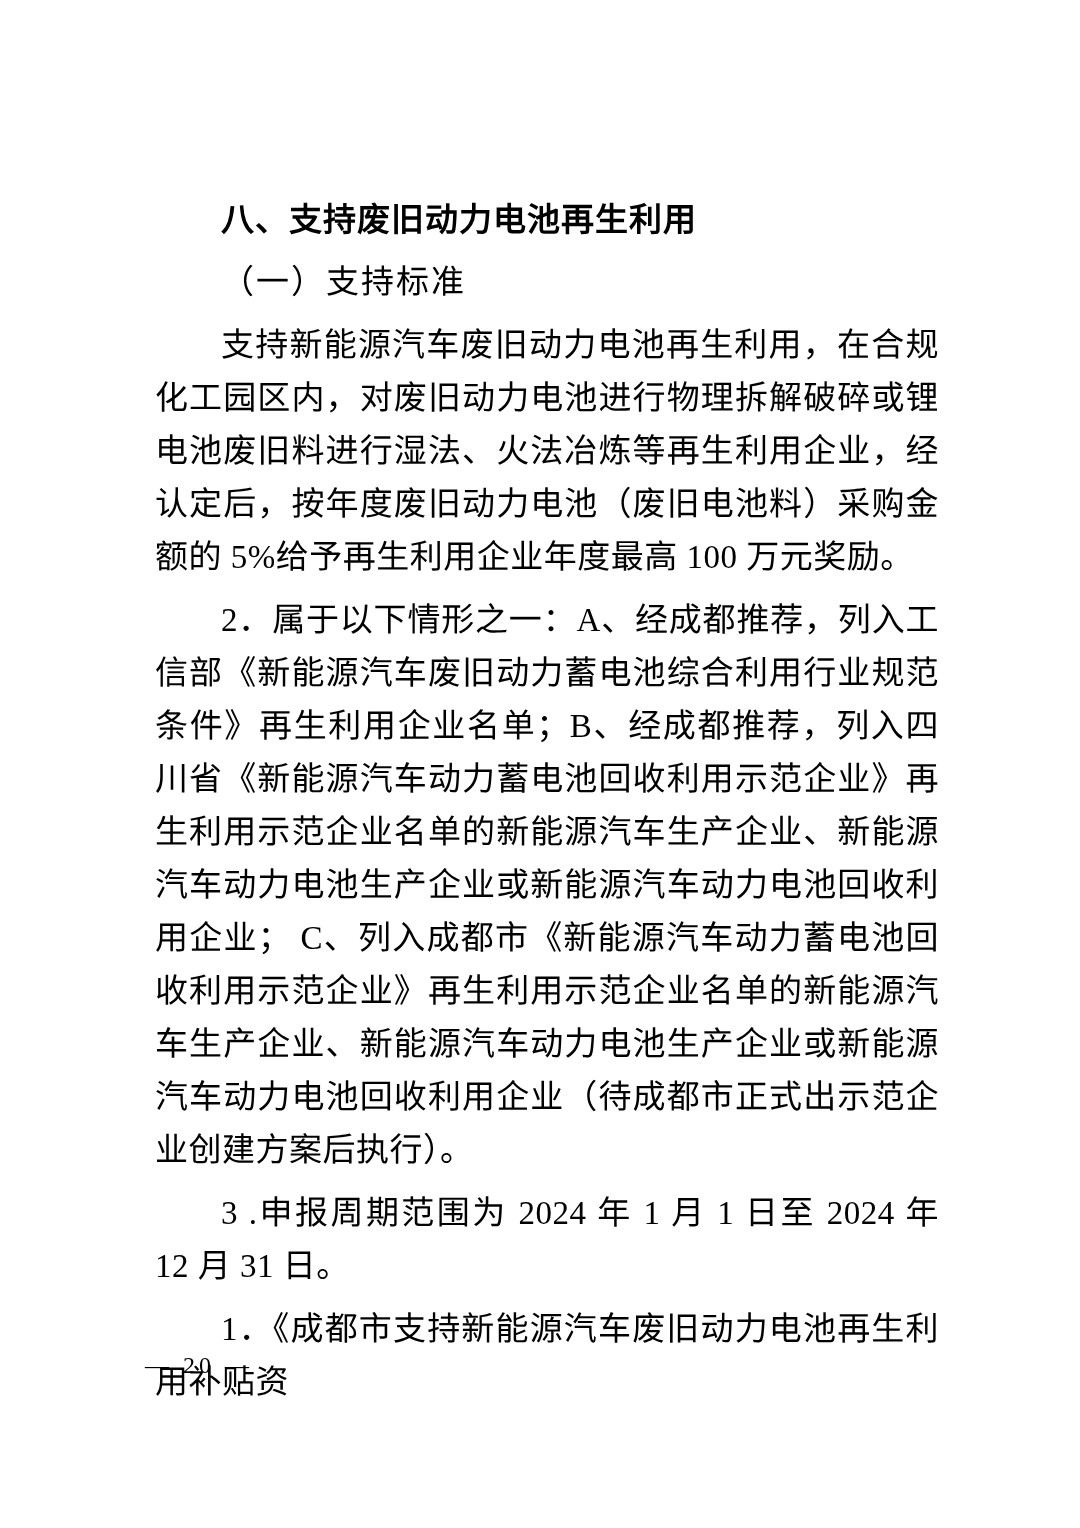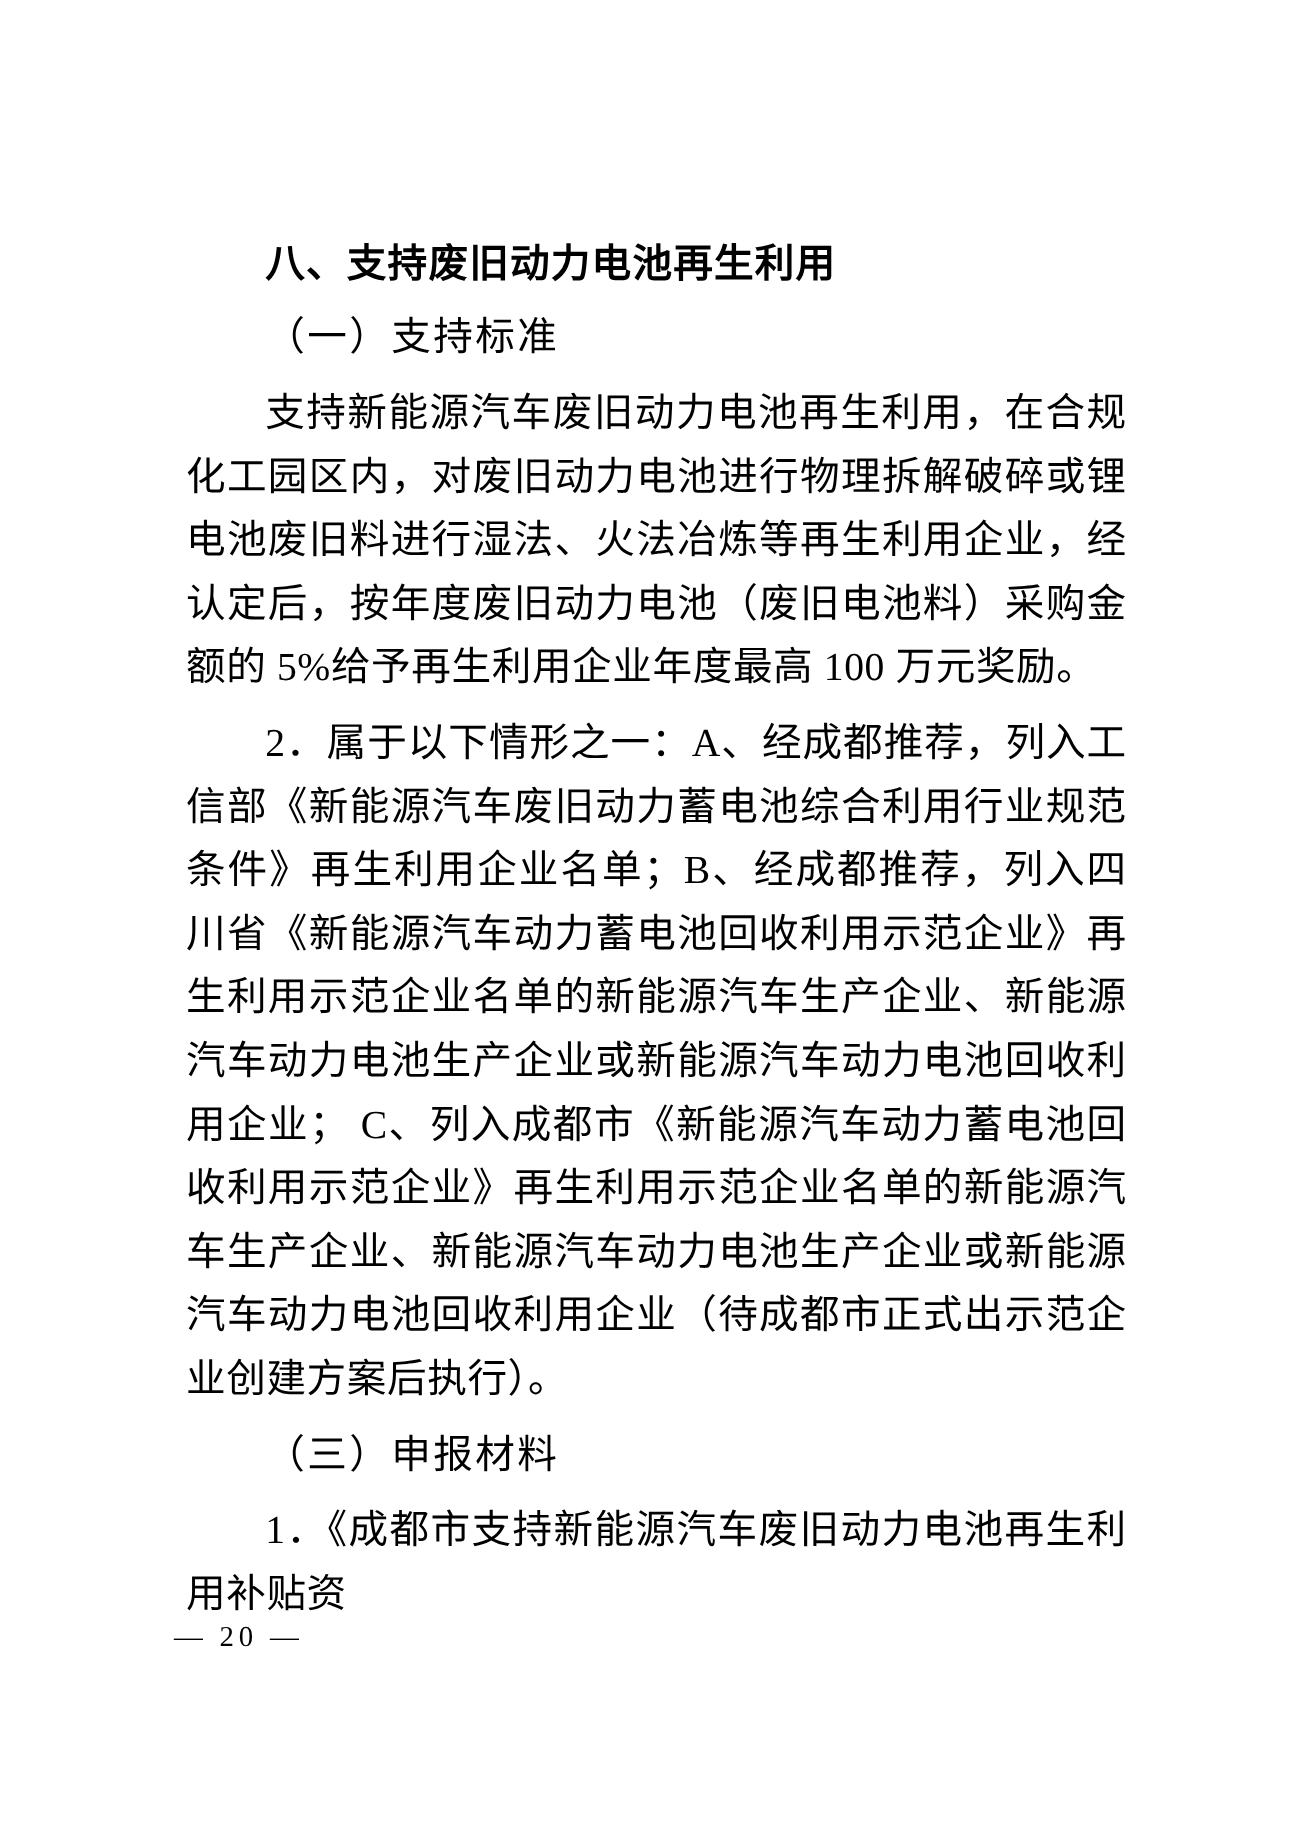--- a/index.html
+++ b/index.html
@@ -62,17 +62,17 @@
 </style>
 </head>
 <body>
 
 <div class="page">
   <div class="content">
     <p class="h1">八、支持废旧动力电池再生利用</p>
     <p class="h2">（一）支持标准</p>
     <p class="body-para">支持新能源汽车废旧动力电池再生利用，在合规化工园区内，对废旧动力电池进行物理拆解破碎或锂电池废旧料进行湿法、火法冶炼等再生利用企业，经认定后，按年度废旧动力电池（废旧电池料）采购金额的 5%给予再生利用企业年度最高 100 万元奖励。</p>
     <p class="body-para">2．属于以下情形之一：A、经成都推荐，列入工信部《新能源汽车废旧动力蓄电池综合利用行业规范条件》再生利用企业名单；B、经成都推荐，列入四川省《新能源汽车动力蓄电池回收利用示范企业》再生利用示范企业名单的新能源汽车生产企业、新能源汽车动力电池生产企业或新能源汽车动力电池回收利用企业； C、列入成都市《新能源汽车动力蓄电池回收利用示范企业》再生利用示范企业名单的新能源汽车生产企业、新能源汽车动力电池生产企业或新能源汽车动力电池回收利用企业（待成都市正式出示范企业创建方案后执行）。</p>
-    <p class="h2">（三）申报材料</p>
+    <p class="body-para">3 .申报周期范围为 2024 年 1 月 1 日至 2024 年 12 月 31 日。</p>
     <p class="body-para">1．《成都市支持新能源汽车废旧动力电池再生利用补贴资</p>
   </div>
   <div class="footer">— 20 —</div>
 </div>
 
 </body></html>

